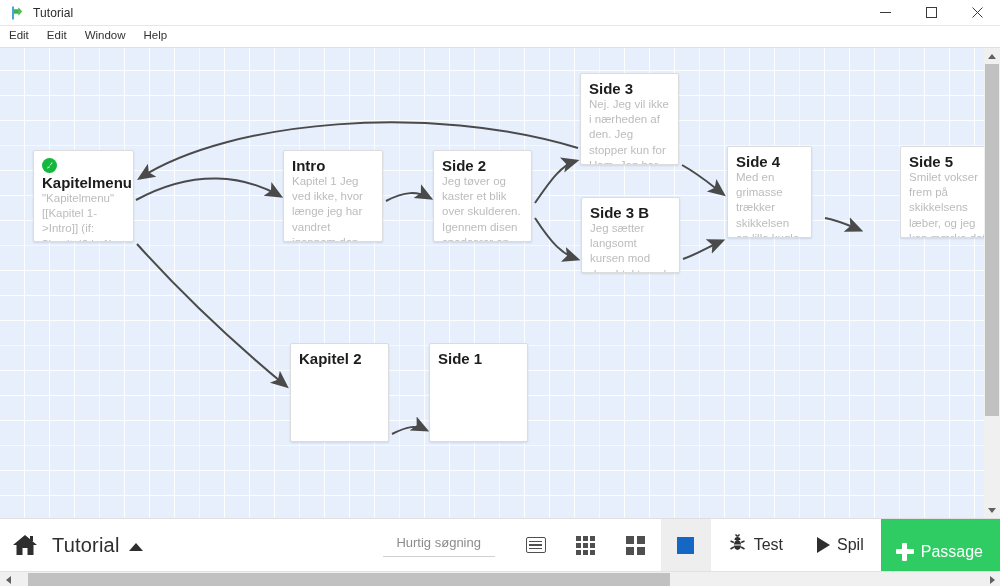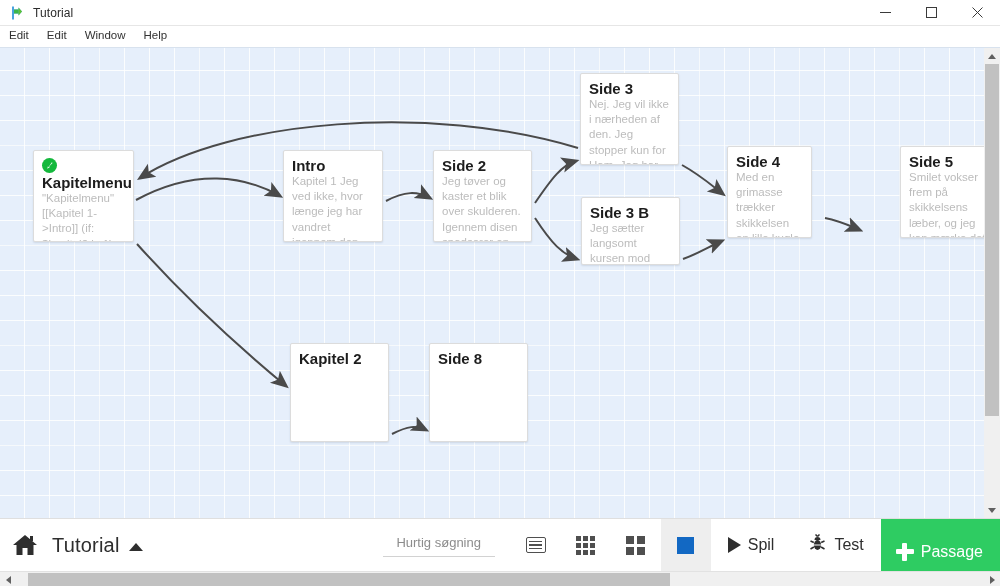--- a/index.html
+++ b/index.html
@@ -266,41 +266,41 @@
     <div class="passage" style="left:433px; top:102px; width:99px; height:92px;">
       <div class="p-title">Side 2</div>
       <div class="p-excerpt">Jeg tøver og kaster et blik over skulderen. Igennem disen spadserer en</div>
     </div>
 
     <div class="passage" style="left:580px; top:25px; width:99px; height:92px;">
       <div class="p-title">Side 3</div>
       <div class="p-excerpt">Nej. Jeg vil ikke i nærheden af den. Jeg stopper kun for Ham. Jeg har</div>
     </div>
 
-    <div class="passage" style="left:581px; top:149px; width:99px; height:68px;">
+    <div class="passage" style="left:581px; top:149px; width:99px; height:76px;">
       <div class="p-title">Side 3 B</div>
       <div class="p-excerpt">Jeg sætter langsomt kursen mod den. I takt med at jeg nærmer</div>
     </div>
 
     <div class="passage" style="left:727px; top:98px; width:85px; height:92px;">
       <div class="p-title">Side 4</div>
       <div class="p-excerpt">Med en grimasse trækker skikkelsen en lille kugle af fly-</div>
     </div>
 
     <div class="passage" style="left:864px; top:98px; width:95px; height:92px;margin-left:36px;">
       <div class="p-title">Side 5</div>
       <div class="p-excerpt">Smilet vokser frem på skikkelsens læber, og jeg kan mærke det</div>
     </div>
 
     <div class="passage" style="left:290px; top:295px; width:99px; height:99px;">
       <div class="p-title">Kapitel 2</div>
     </div>
 
     <div class="passage" style="left:429px; top:295px; width:99px; height:99px;">
-      <div class="p-title">Side 8</div>
+      <div class="p-title">Side 1</div>
       <div class="p-excerpt"></div>
     </div>
   </div>
 
   <div class="vscroll">
     <div class="arrow-up">
         <span class="tri tri-up"></span>
       </div>
     <div class="vthumb"></div>
     <div class="arrow-dn">
@@ -354,34 +354,34 @@
             <i></i>
         </span>
       </div>
       <div class="tb-icon-btn active">
         <span class="grid-1"></span>
       </div>
     </div>
 
     <div class="tb-right">
       <div class="tb-btn">
-        <span class="play-tri"></span>
-        <span>Spil</span>
-      </div>
-      <div class="tb-btn">
         <span>
           <svg width="19" height="19" viewBox="0 0 19 19">
             <path d="M9.5 3 a3 3 0 0 1 3 3 h-6 a3 3 0 0 1 3 -3 z" fill="#2e2e2e"></path>
             <ellipse cx="9.5" cy="11" rx="3.6" ry="5" fill="#2e2e2e"></ellipse>
             <path d="M2.5 7 L5.8 8.5 M2.5 15 L5.9 13 M16.5 7 L13.2 8.5 M16.5 15 L13.1 13 M9.5 2.5 L7.5 0.5 M9.5 2.5 L11.5 0.5" stroke="#2e2e2e" stroke-width="1.5" fill="none"></path>
             <path d="M6 11 H13" stroke="#fff" stroke-width="1"></path>
           </svg>
         </span>
         <span>Test</span>
       </div>
+      <div class="tb-btn">
+        <span class="play-tri"></span>
+        <span>Spil</span>
+      </div>
       <div class="tb-btn primary">
         <span class="plus-icon"></span>
         <span>Passage</span>
       </div>
     </div>
   </div>
 
   <div class="hscroll">
     <div class="arrow-l">
         <span class="tri tri-l"></span>

